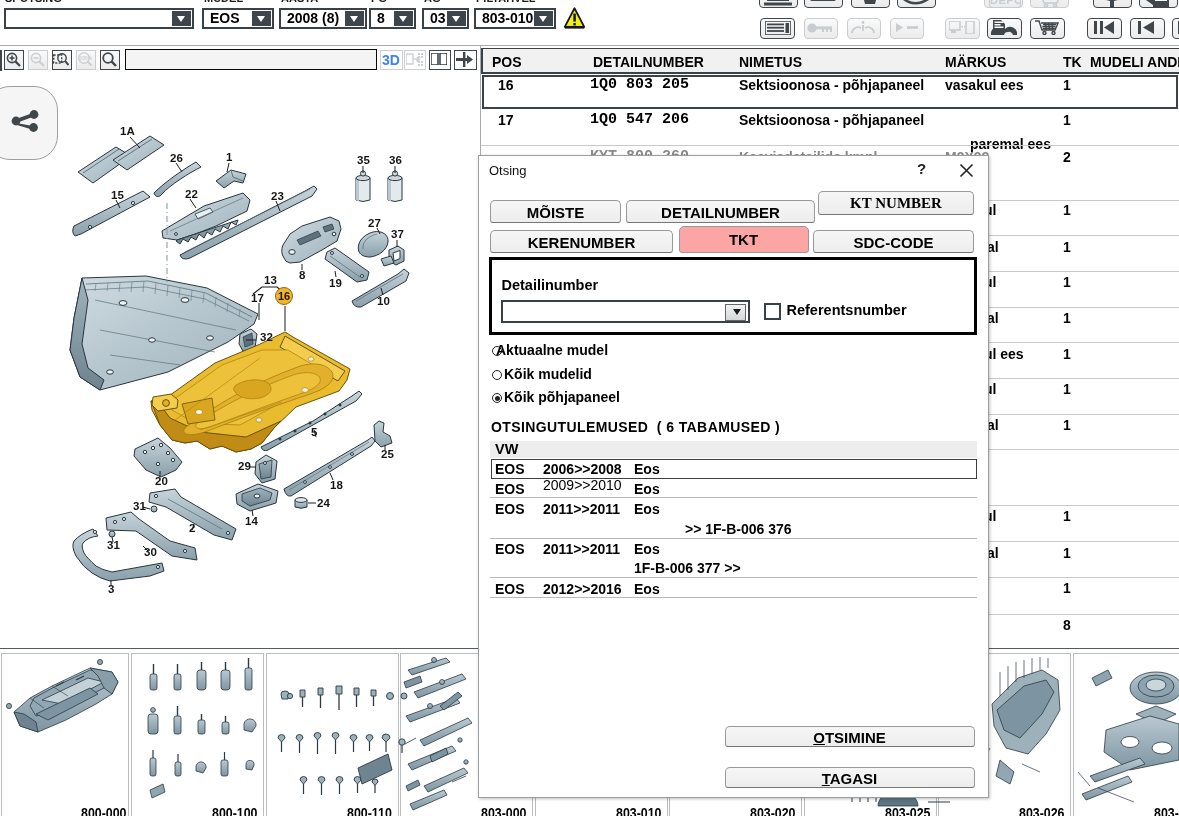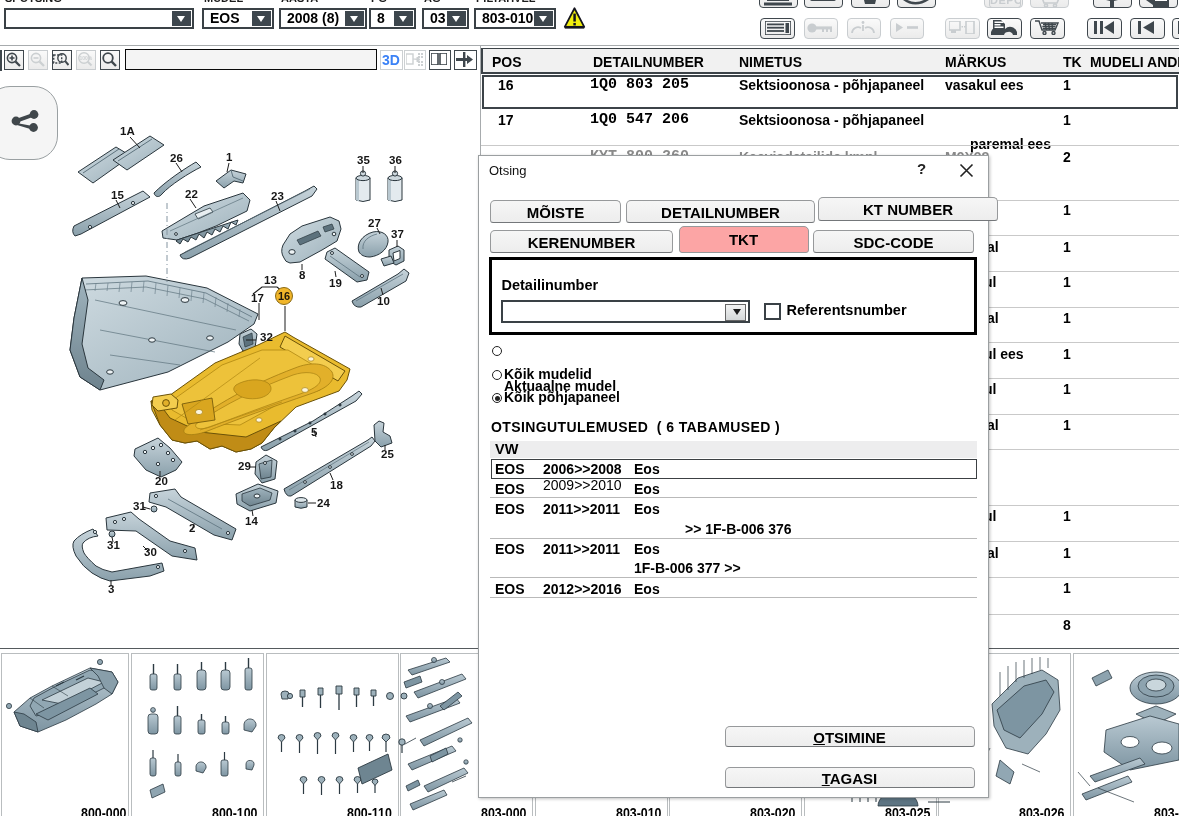--- a/index.html
+++ b/index.html
@@ -740,37 +740,37 @@
 
 <div class="abs" style="left:478px;top:155px;width:511px;height:643px;background:#fff;border:1px solid #9b9fa1;box-sizing:border-box;box-shadow:1px 1px 3px rgba(0,0,0,0.25);">
   <div class="abs" style="left:10px;top:7px;font-size:13px;color:#111;">Otsing</div>
   <div class="abs" style="left:438px;top:4px;font-size:15px;color:#222;font-weight:bold;">?</div>
   <svg class="abs" style="left:480px;top:7px;" width="15" height="15" viewBox="0 0 15 15">
         <path d="M1.5,1.5 L13.5,13.5 M13.5,1.5 L1.5,13.5" stroke="#222" stroke-width="1.6"></path>
       </svg>
 
   <div class="dlg-btn" style="left:11px;top:43.5px;width:131px;height:23.5px;line-height:23.5px;box-sizing:border-box;">MÕISTE</div>
   <div class="dlg-btn" style="left:147px;top:43.5px;width:189px;height:23.5px;line-height:23.5px;box-sizing:border-box;">DETAILNUMBER</div>
-  <div class="dlg-btn" style="left:339px;top:41px;width:180px;height:23.5px;line-height:23.5px;box-sizing:border-box;">KT NUMBER</div>
+  <div class="dlg-btn" style="left:339px;top:35px;width:156px;height:23.5px;line-height:23.5px;box-sizing:border-box;font-family:Liberation Serif, serif;">KT NUMBER</div>
   <div class="dlg-btn" style="left:11px;top:74px;width:183px;height:23px;line-height:23px;box-sizing:border-box;">KERENUMBER</div>
   <div class="dlg-btn" style="left:334px;top:74px;width:161px;height:23px;line-height:23px;box-sizing:border-box;">SDC-CODE</div>
   <div class="dlg-btn" style="left:199.5px;top:69.5px;width:130px;height:27.5px;line-height:26px;box-sizing:border-box;background:#fca5a5;border-color:#97999b;">TKT</div>
 
   <div class="abs" style="left:9.5px;top:101px;width:488px;height:78px;border:3px solid #000;box-sizing:border-box;">
     <div class="abs" style="left:10px;top:17px;font-size:14.5px;font-weight:bold;">Detailinumber</div>
     <div class="abs" style="left:9px;top:40px;width:249px;height:23px;border:2px solid #3a4146;background:#fff;box-sizing:border-box;">
       <div class="abs" style="right:2px;top:2px;width:19px;height:15px;background:linear-gradient(#f2f3f3,#d4d7d8);border:1px solid #666;"></div>
       <div class="abs" style="right:7px;top:7px;border:4.5px solid transparent;border-top:6px solid #1c1c1c;"></div>
     </div>
     <div class="abs" style="left:272px;top:43px;width:13px;height:13px;border:2px solid #3a4146;background:#fff;"></div>
     <div class="abs" style="left:295px;top:42px;font-size:14.5px;font-weight:bold;">Referentsnumber</div>
   </div>
 
   <div class="abs" style="left:12.5px;top:190px;width:8px;height:8px;border:1.5px solid #222;border-radius:50%;background:#fff;"></div>
-  <div class="abs" style="left:25px;top:186px;font-size:14px;font-weight:bold;margin-top:36px;">Aktuaalne mudel</div>
+  <div class="abs" style="left:17px;top:186px;font-size:14px;font-weight:bold;">Aktuaalne mudel</div>
   <div class="abs" style="left:12.5px;top:214px;width:8px;height:8px;border:1.5px solid #222;border-radius:50%;background:#fff;"></div>
   <div class="abs" style="left:25px;top:210px;font-size:14px;font-weight:bold;">Kõik mudelid</div>
   <div class="abs" style="left:12.5px;top:237px;width:8px;height:8px;border:1.5px solid #222;border-radius:50%;background:#fff;"></div>
   <div class="abs" style="left:15.5px;top:240px;width:5px;height:5px;border-radius:50%;background:#222;"></div>
   <div class="abs" style="left:25px;top:233px;font-size:14px;font-weight:bold;">Kõik põhjapaneel</div>
 
   <div class="abs" style="left:12px;top:263px;font-size:14px;font-weight:bold;letter-spacing:0.4px;">OTSINGUTULEMUSED&nbsp; ( 6 TABAMUSED )</div>
 
   <div class="abs" style="left:11px;top:284.5px;width:487px;height:17.5px;background:#ededee;"></div>
   <div class="abs" style="left:16px;top:285px;font-size:14.5px;font-weight:bold;">VW</div>

